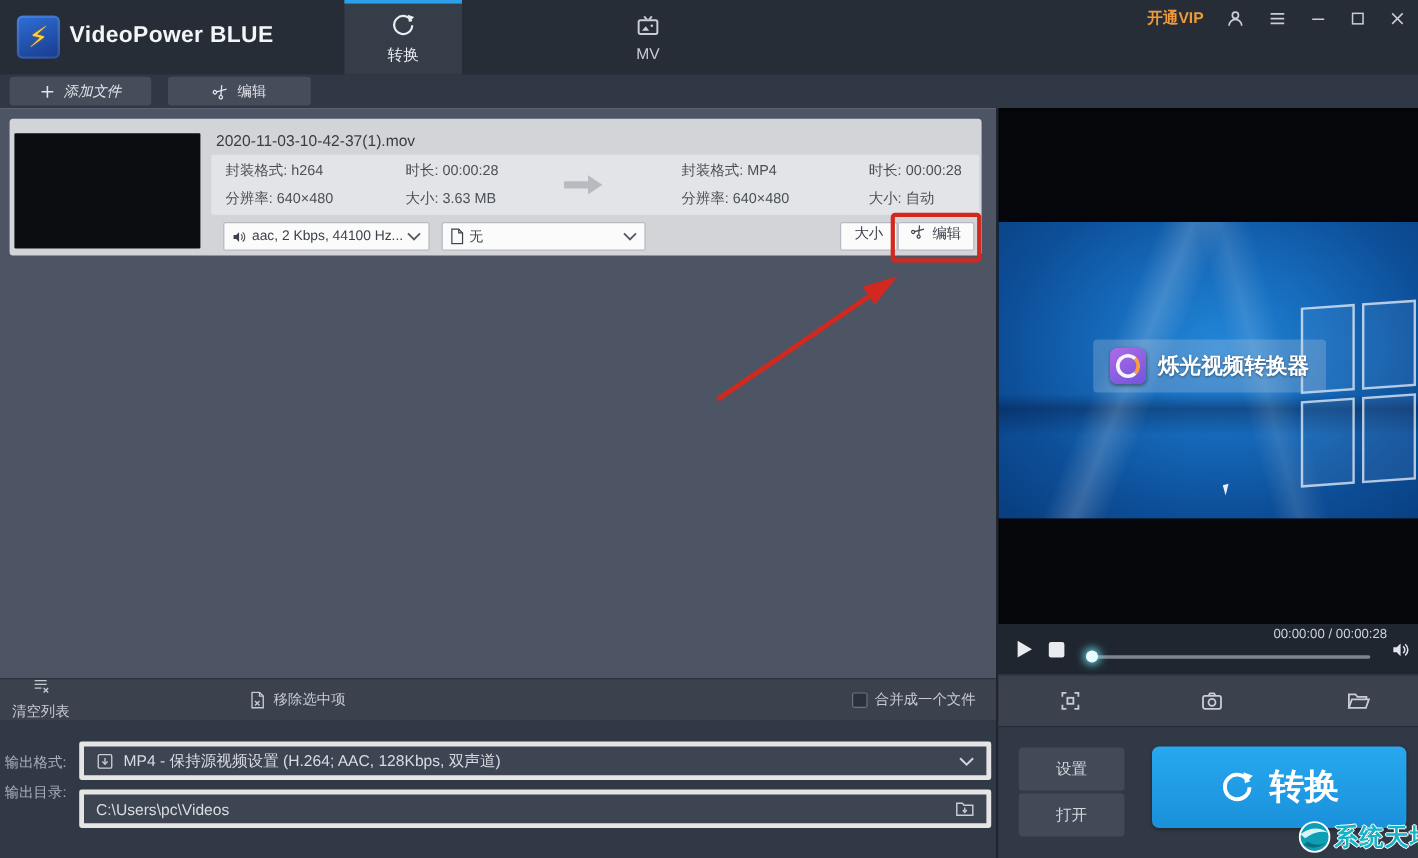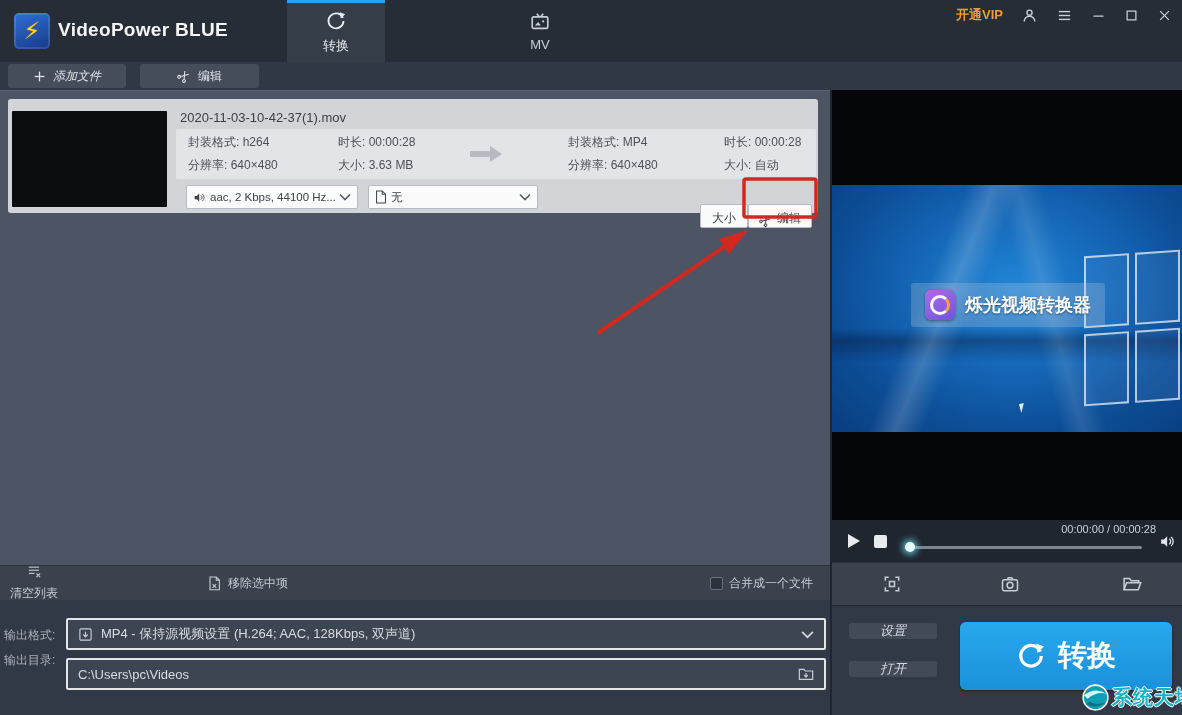--- a/index.html
+++ b/index.html
@@ -45,32 +45,32 @@
   .wm-text { color:#fff; font-size:8px; font-weight:bold; text-shadow:0 1px 1px rgba(0,0,0,.4); }
   .filename { position:absolute; left:172px; top:11px; font-size:13px; color:#383d45; }
   .info-panel { position:absolute; left:168px; top:30px; width:640px; height:50px; background:#e3e4e7; border-radius:2px;
                 font-size:12px; color:#4a5058; }
   .info-col { position:absolute; top:0; height:50px; display:flex; flex-direction:column; justify-content:space-evenly; white-space:nowrap; }
   .flow-arrow { position:absolute; left:292px; top:15px; color:#b7bac1; }
   .mini-select { position:absolute; top:86px; height:24px; background:#fbfbfc; border:1px solid #b7bac2; border-radius:2px;
                  display:flex; align-items:center; font-size:11.5px; color:#3c414a; cursor:pointer; padding:0 6px; gap:4px; }
   .mini-select .grow { flex:1 1 auto; overflow:hidden; white-space:nowrap; }
   .mini-btn { position:absolute; top:86px; height:24px; background:#fbfbfc; border:1px solid #b7bac2; border-radius:2px;
-              display:flex; align-items:flex-end; justify-content:center; font-size:12px; color:#3c414a; cursor:pointer; gap:5px;margin-top:19px; }
+              display:flex; align-items:flex-start; justify-content:center; font-size:12px; color:#3c414a; cursor:pointer; gap:5px; }
 
   
   .list-bar { left:0; top:565px; width:830px; height:35px; background:#3b424e; border-top:1px solid #2b313b;
               display:flex; align-items:center; color:#c6cbd2; font-size:12px; }
   .lb-item { display:flex; align-items:center; gap:6px; cursor:pointer; position:absolute; }
   .checkbox { width:13px; height:13px; background:#2c323c; border:1px solid #6a7280; border-radius:2px; cursor:pointer; }
 
   
   .output-area { left:0; top:600px; width:830px; height:115px; background:#323946; }
   .out-label { position:absolute; left:4px; font-size:12px; color:#a9b0ba; }
-  .out-field { position:absolute; left:66px; width:760px; height:32px; background:#3e4552; border:2px solid #e5e5e5; border-radius:2px;
+  .out-field { position:absolute; left:66px; width:760px; height:32px; background:#3e4552; border:4px solid #e5e5e5; border-radius:2px;
                display:flex; align-items:center; padding:0 10px; gap:8px; font-size:13px; color:#d9dce2; cursor:pointer; }
   .out-field .grow { flex:1 1 auto; white-space:nowrap; overflow:hidden; }
 
   
   .right-panel { left:830px; top:90px; width:352px; height:625px; background:#313844; border-left:2px solid #20252e; }
   .preview { position:absolute; left:0; top:0; width:352px; height:430px; background:#04060a; overflow:hidden; }
   .video-frame { position:absolute; left:0; top:95px; width:352px; height:247px; }
   .winflag { position:absolute; right:4px; top:68px; width:96px; height:150px; display:grid;
              grid-template-columns:1fr 1fr; grid-template-rows:1fr 1fr; gap:6px; transform:skewY(-4deg); opacity:.85; }
   .winflag div { border:2px solid rgba(255,255,255,.8); background:rgba(150,200,245,.12); }
@@ -87,22 +87,22 @@
   .play-btn { position:absolute; left:16px; top:14px; width:0; height:0; cursor:pointer;
               border-left:12px solid #e9ebee; border-top:7px solid transparent; border-bottom:7px solid transparent; }
   .stop-btn { position:absolute; left:42px; top:15px; width:13px; height:13px; background:#e9ebee; border-radius:2px; cursor:pointer; }
   .slider { position:absolute; left:74px; right:42px; top:26px; height:3px; background:#7e858f; border-radius:2px; cursor:pointer; }
   .slider-dot { position:absolute; left:-1px; top:-4px; width:10px; height:10px; background:#eafcff; border-radius:50%;
                 box-shadow:0 0 7px 2px rgba(110,225,240,.9); }
   .vol { position:absolute; right:8px; top:13px; color:#e2e5ea; cursor:pointer; }
   .snap-bar { position:absolute; left:0; top:472px; width:352px; height:43px; background:#3b424e; border-top:1px solid #2b313b; }
   .snap-ic { position:absolute; top:11px; color:#c9ced5; cursor:pointer; }
   .action-area { position:absolute; left:0; top:515px; width:352px; height:110px; background:#323946; border-top:1px solid #272d37; }
-  .side-btn { position:absolute; left:17px; width:88px; height:16px; background:#424a58; border-radius:3px; color:#d4d8de;
-              font-size:13px; display:flex; align-items:center; justify-content:center; cursor:pointer;font-style:italic; }
+  .side-btn { position:absolute; left:17px; width:88px; height:36px; background:#424a58; border-radius:3px; color:#d4d8de;
+              font-size:13px; display:flex; align-items:center; justify-content:center; cursor:pointer; }
   .convert-btn { position:absolute; left:128px; top:16px; width:212px; height:68px; border-radius:6px;
                  background:linear-gradient(180deg,#27a8ef,#1a91da); display:flex; align-items:center; justify-content:center; gap:12px;
                  color:#fff; font-size:29px; font-weight:bold; cursor:pointer; box-shadow:0 1px 3px rgba(0,0,0,.35); }
 
   
   .site-wm { left:1082px; top:684px; display:flex; align-items:center; gap:3px; z-index:60; }
   .site-wm .txt { font-size:20px; font-weight:bold; color:#14b4c6;
                   text-shadow:-1px 0 #fff,1px 0 #fff,0 -1px #fff,0 1px #fff; letter-spacing:1px; white-space:nowrap; }
 
   

